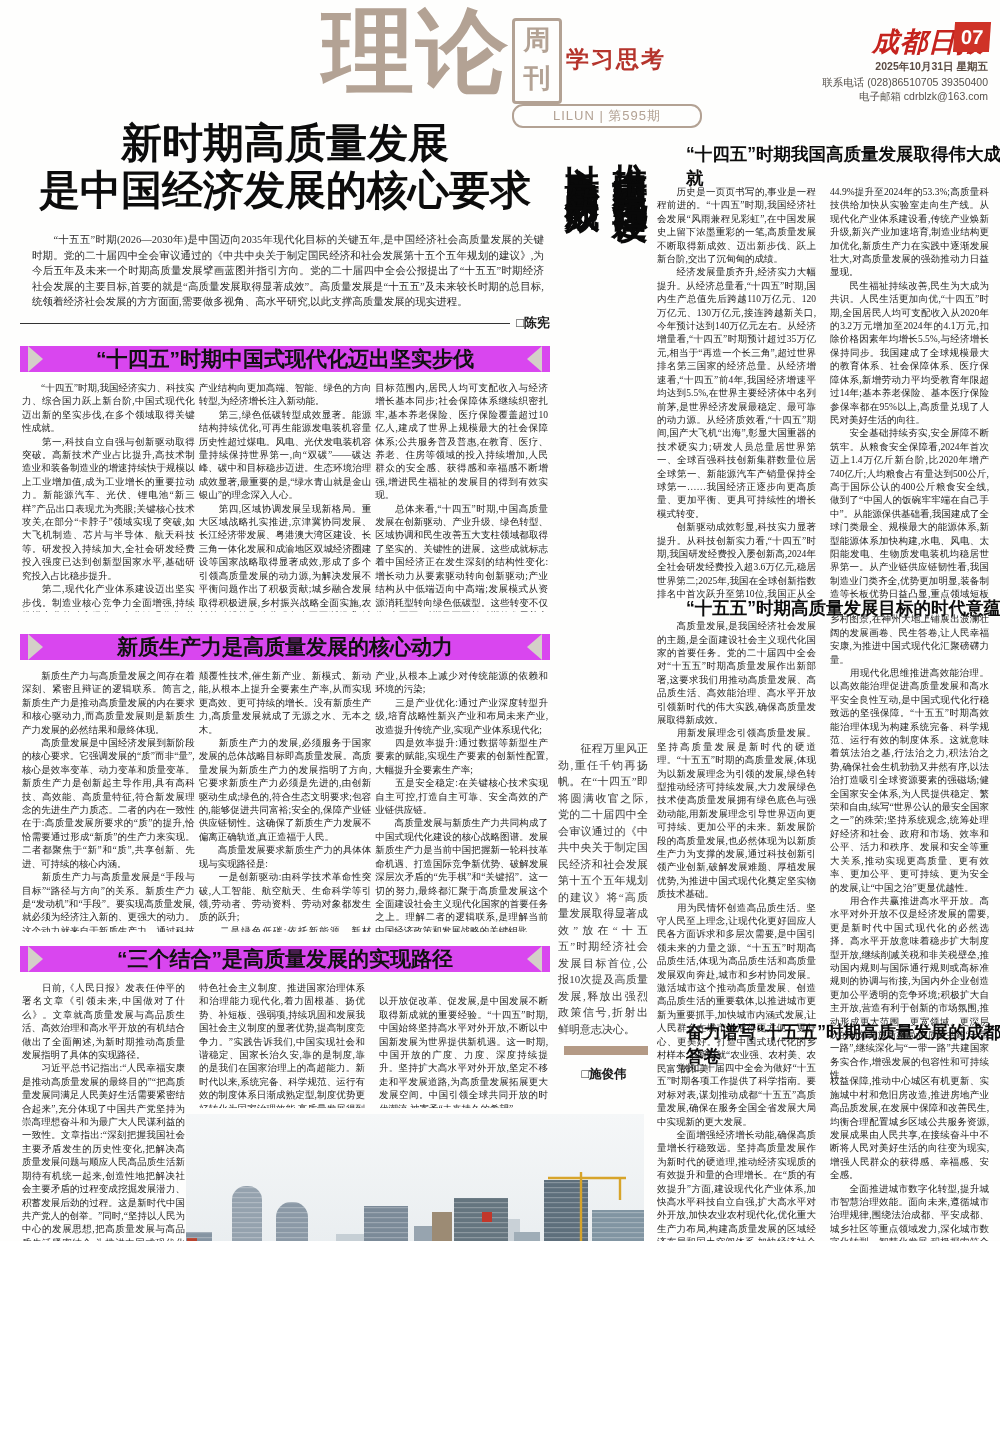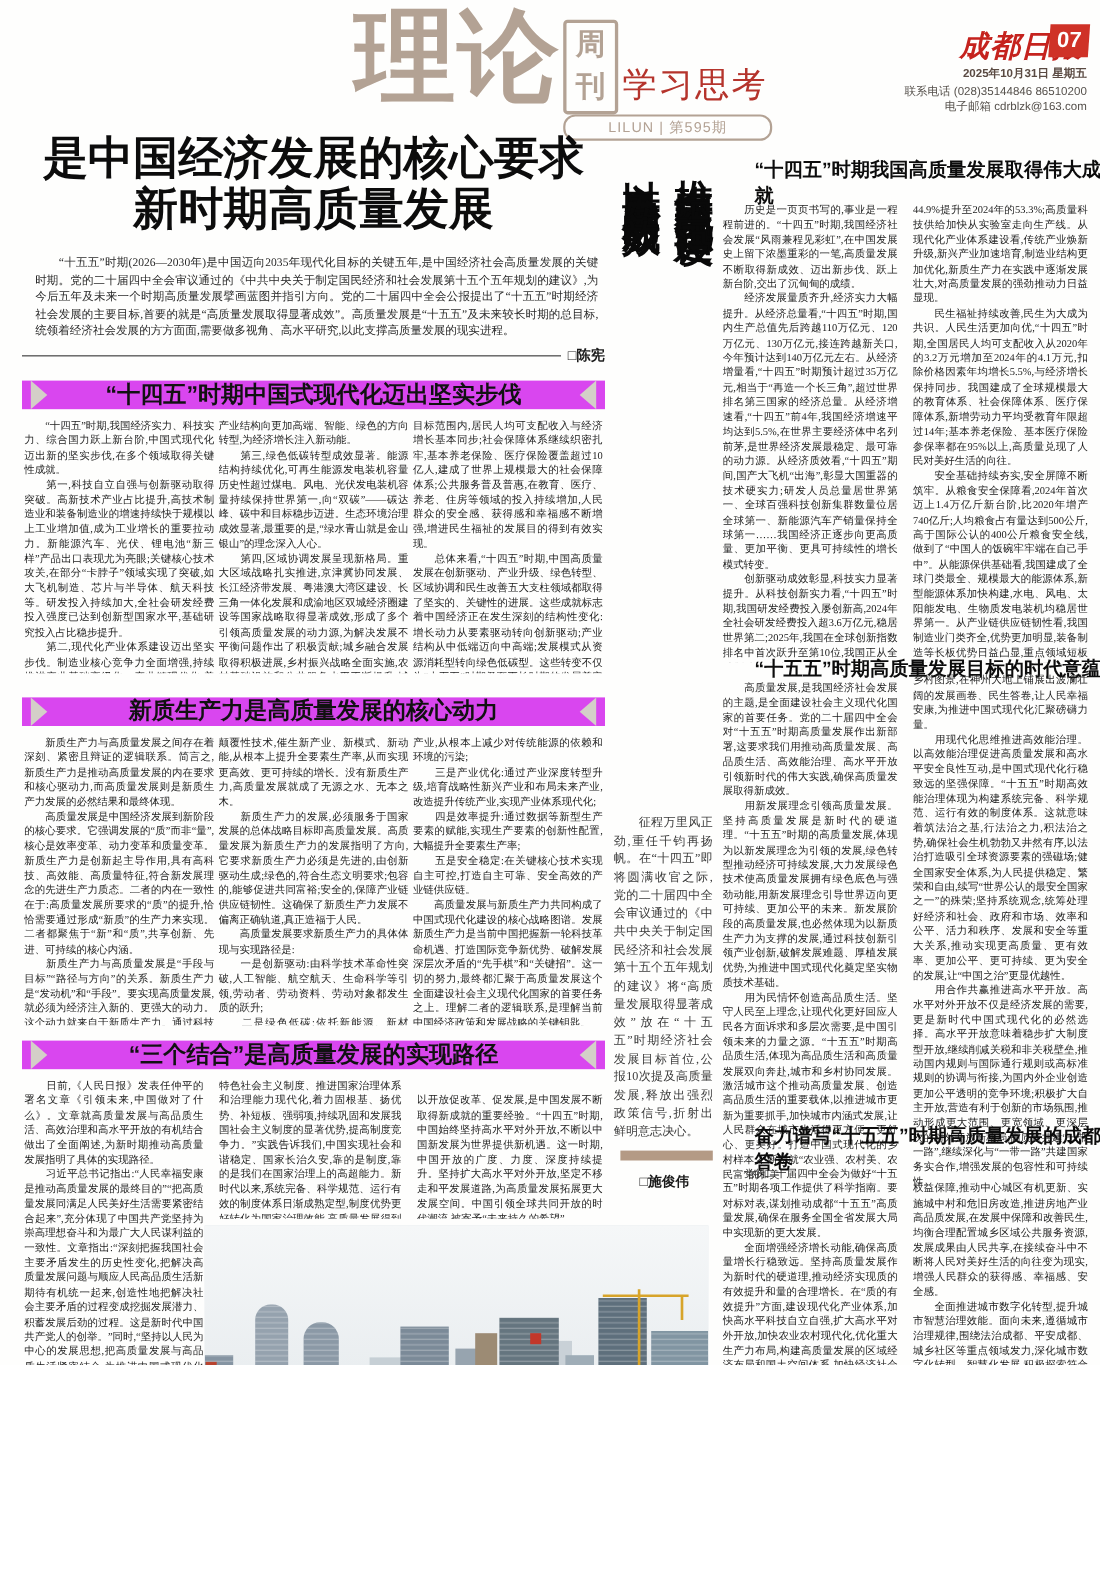--- a/index.html
+++ b/index.html
@@ -4,21 +4,21 @@
 <style>
   html,body{margin:0;padding:0;background:#ffffff;}
   .page{position:relative;width:1000px;height:1241px;margin:0 auto;background:#fefefd;overflow:hidden;
         font-family:"Liberation Serif","DejaVu Serif",serif;color:#1a1a1a;}
   
   .m-logo{position:absolute;left:322px;top:2px;font-size:92px;line-height:100px;font-weight:bold;
           color:#b3a294;font-family:"Liberation Serif","DejaVu Serif",serif;letter-spacing:2px;}
   .m-weekly-box{position:absolute;left:512px;top:18px;width:44px;height:80px;border:3px solid #b3a294;
           border-radius:4px;color:#b3a294;font-weight:bold;font-size:27px;line-height:38px;text-align:center;
           font-family:"Liberation Sans","DejaVu Sans",sans-serif;}
-  .m-sub{position:absolute;left:566px;top:56px;font-size:31px;font-weight:400;color:#b5342c;
+  .m-sub{position:absolute;left:566px;top:44px;font-size:23px;font-weight:700;color:#b5342c;
           font-family:"Liberation Sans","DejaVu Sans",sans-serif;letter-spacing:2px;}
   .m-issue{position:absolute;left:512px;top:104px;width:186px;height:20px;border:2px solid #b3a294;
           border-radius:11px;color:#b3a294;font-size:13px;line-height:20px;text-align:center;
           font-family:"Liberation Sans","DejaVu Sans",sans-serif;letter-spacing:1px;}
   .m-paper{position:absolute;left:872px;top:24px;font-size:27px;font-weight:900;color:#c5231e;
           font-style:italic;font-family:"Liberation Serif","DejaVu Serif",serif;letter-spacing:1px;}
   .m-pageno{position:absolute;left:954px;top:22px;width:36px;height:30px;background:#cf3227;color:#fff;
           font-size:20px;font-weight:bold;line-height:30px;text-align:center;transform:skewX(-4deg);
           font-family:"Liberation Sans","DejaVu Sans",sans-serif;}
   .m-small{position:absolute;right:12px;text-align:right;font-size:10.5px;color:#55504b;
@@ -76,26 +76,26 @@
   <div class="m-logo">理论</div>
   <div class="m-weekly-box">
     <div>周</div>
     <div>刊</div>
   </div>
   <div class="m-sub">学习思考</div>
   <div class="m-issue">LILUN | 第595期</div>
   <div class="m-paper">成都日报</div>
   <div class="m-pageno">07</div>
   <div class="m-small m-date">2025年10月31日 星期五</div>
-  <div class="m-small m-phone">联系电话 (028)35144846 86510200</div>
+  <div class="m-small m-phone">联系电话 (028)86510705 39350400</div>
   <div class="m-small m-mail">电子邮箱 cdrblzk@163.com</div>
 
   <div class="headline">
+    <div>新时期高质量发展</div>
     <div>是中国经济发展的核心要求</div>
-    <div>新时期高质量发展</div>
   </div>
   <div class="lead-intro">　　“十五五”时期(2026—2030年)是中国迈向2035年现代化目标的关键五年,是中国经济社会高质量发展的关键时期。党的二十届四中全会审议通过的《中共中央关于制定国民经济和社会发展第十五个五年规划的建议》,为今后五年及未来一个时期高质量发展擘画蓝图并指引方向。党的二十届四中全会公报提出了“十五五”时期经济社会发展的主要目标,首要的就是“高质量发展取得显著成效”。高质量发展是“十五五”及未来较长时期的总目标,统领着经济社会发展的方方面面,需要做多视角、高水平研究,以此支撑高质量发展的现实进程。</div>
   <div class="author-row">
     <span class="rule"></span>
     <span class="who">□陈宪</span>
   </div>
 
   <div class="band" style="top:346px;">“十四五”时期中国式现代化迈出坚实步伐</div>
   <div class="cols" style="top:382px;height:230px;">
     <div class="col">　　“十四五”时期,我国经济实力、科技实力、综合国力跃上新台阶,中国式现代化迈出新的坚实步伐,在多个领域取得关键性成就。

